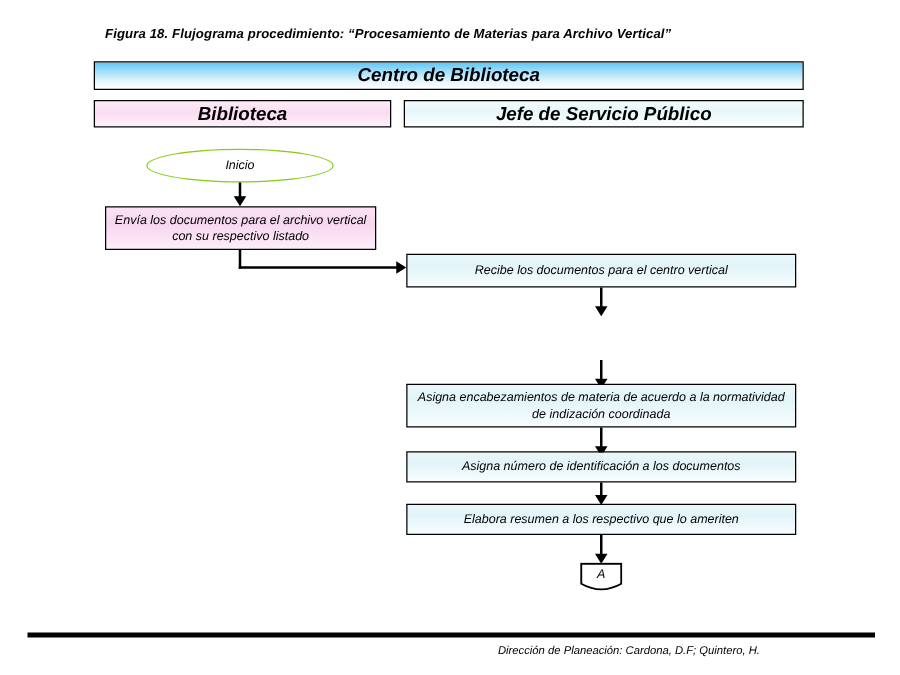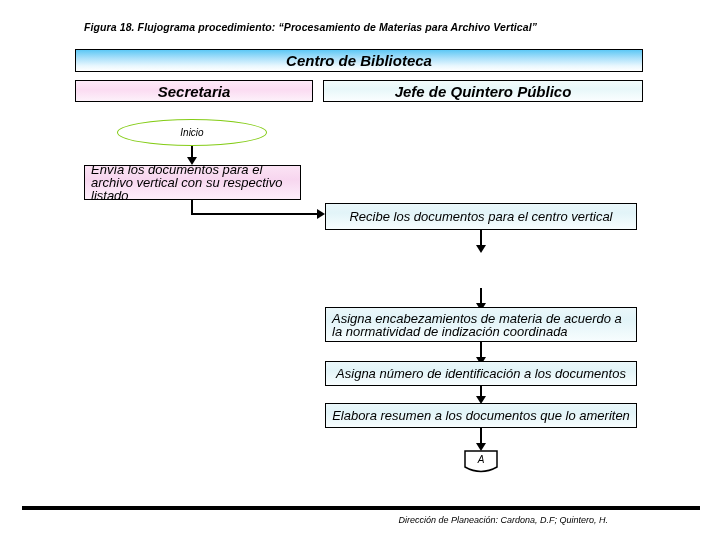--- a/index.html
+++ b/index.html
@@ -70,22 +70,22 @@
   }
 
   
   .node {
     position: absolute;
     box-sizing: border-box;
     border: 1px solid #000000;
     display: flex;
     align-items: center;
     justify-content: center;
-    text-align: left;
-    font-size: 13px;
+    text-align: center;
+    font-size: 10px;
     font-style: italic;
     line-height: 13px;
     padding: 0 6px;
   }
   .node-pink {
     background: linear-gradient(to bottom, #fbe3f4 0%, #f7d6ef 40%, #fdeefa 100%);
   }
   .node-cyan {
     background: linear-gradient(to bottom, #eaf7fa 0%, #e2f4f8 35%, #f7fdfe 100%);
   }
@@ -171,23 +171,23 @@
 </style>
 </head>
 <body>
 
 <div id="canvas">
 
   <div class="figure-title">Figura 18. Flujograma procedimiento: “Procesamiento de Materias para Archivo Vertical”</div>
 
   <div class="lane-bar bar-blue">Centro de Biblioteca</div>
 
-  <div class="lane-bar bar-pink">Secretaria</div>
-
-  <div class="lane-bar bar-cyan">Jefe de Quintero Público</div>
+  <div class="lane-bar bar-pink">Biblioteca</div>
+
+  <div class="lane-bar bar-cyan">Jefe de Servicio Público</div>
 
   <div class="node-terminator" style="left:117px; top:119px; width:150px; height:27px;">Inicio</div>
 
   <div class="vline" style="left:191px; top:146px; height:12px;"></div>
   <div class="arrow-down" style="left:187px; top:157px;"></div>
 
   <div class="node node-pink" style="left:84px; top:165px; width:217px; height:35px;">Envía los documentos para el archivo vertical con su respectivo listado</div>
 
   <div class="vline" style="left:191px; top:200px; height:15px;"></div>
   <div class="hline" style="left:191px; top:213px; width:128px;"></div>
@@ -205,21 +205,21 @@
   <div class="node node-cyan" style="left:325px; top:307px; width:312px; height:35px;">Asigna encabezamientos de materia de acuerdo a la normatividad de indización coordinada</div>
 
   <div class="vline" style="left:480px; top:342px; height:17px;"></div>
   <div class="arrow-down" style="left:476px; top:357px;"></div>
 
   <div class="node node-cyan" style="left:325px; top:361px; width:312px; height:25px;">Asigna número de identificación a los documentos</div>
 
   <div class="vline" style="left:480px; top:386px; height:13px;"></div>
   <div class="arrow-down" style="left:476px; top:396px;"></div>
 
-  <div class="node node-cyan" style="left:325px; top:403px; width:312px; height:25px;">Elabora resumen a los documentos que lo ameriten</div>
+  <div class="node node-cyan" style="left:325px; top:403px; width:312px; height:25px;">Elabora resumen a los respectivo que lo ameriten</div>
 
   <div class="vline" style="left:480px; top:428px; height:17px;"></div>
   <div class="arrow-down" style="left:476px; top:443px;"></div>
 
   <div class="connector-offpage" style="left:464px; top:450px; width:34px; height:25px;">
     <svg width="34" height="25" viewBox="0 0 34 25">
       <path d="M1 1 H33 V17 Q17 26 1 17 Z" fill="#ffffff" stroke="#000000" stroke-width="1.5"></path>
     </svg>
     <span class="conn-label">A</span>
   </div>

